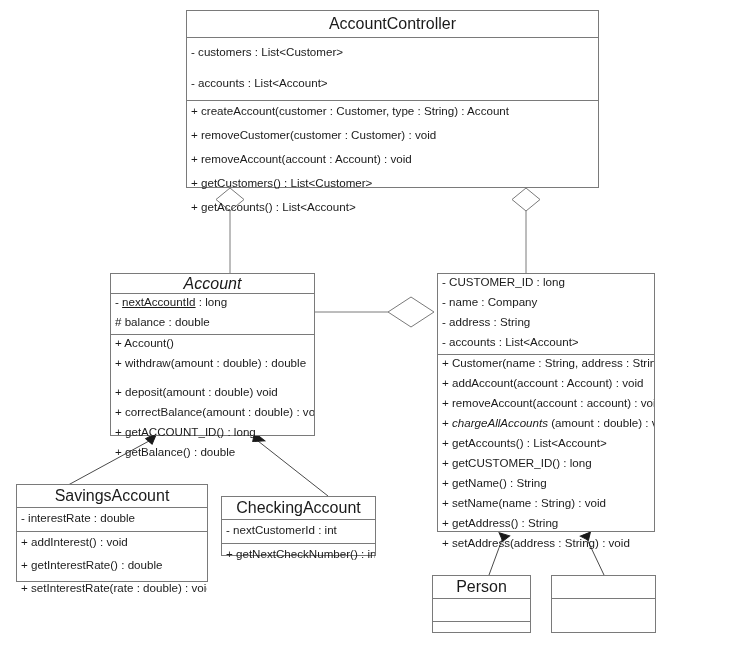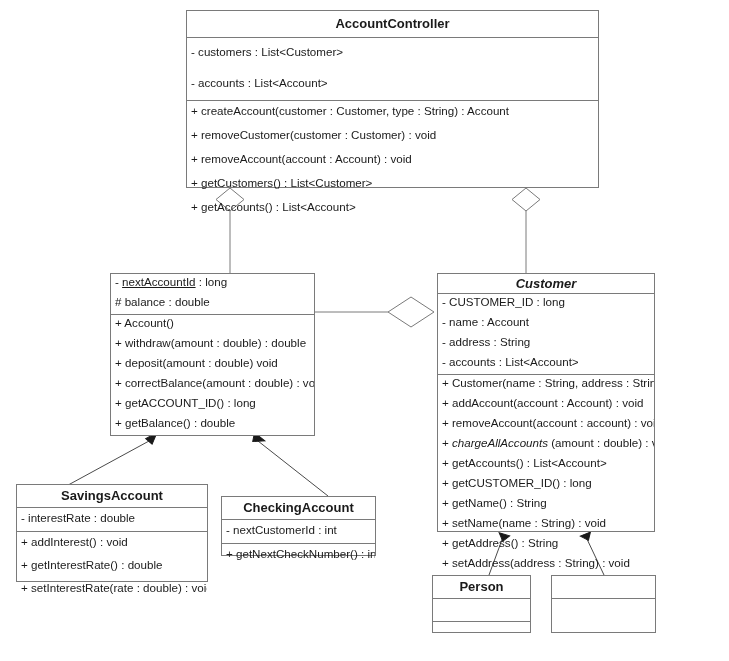--- a/index.html
+++ b/index.html
@@ -37,25 +37,24 @@
     z-index: 2;
   }
   .compartment {
     box-sizing: border-box;
   }
   .compartment + .compartment {
     border-top: 1px solid #7a7a7a;
   }
   .class-title {
     text-align: center;
-    font-size: 13px;
+    font-size: 16px;
     line-height: 1.25;
     padding: 4px 4px 4px 4px;
     white-space: nowrap;
-    font-weight: bold;
   }
   .class-title.abstract-name {
     font-style: italic;
   }
   .member-row {
     font-size: 11.6px;
     line-height: 1.2;
     padding: 2px 3px 2px 4px;
     white-space: nowrap;
     overflow: hidden;
@@ -122,38 +121,38 @@
         </div>
         <div class="compartment">
           <div class="member-row" style="height: 20px; line-height: 16px;">+ createAccount(customer : Customer, type : String) : Account</div>
           <div class="member-row" style="height: 20px; line-height: 16px;">+ removeCustomer(customer : Customer) : void</div>
           <div class="member-row" style="height: 20px; line-height: 16px;">+ removeAccount(account : Account) : void</div>
           <div class="member-row" style="height: 20px; line-height: 16px;">+ getCustomers() : List&lt;Customer&gt;</div>
           <div class="member-row" style="height: 20px; line-height: 16px;">+ getAccounts() : List&lt;Account&gt;</div>
         </div>
       </div>
       <div class="uml-class" style="left: 110px; top: 273px; width: 205px; height: 163px;">
+        <div class="compartment class-title abstract-name" style="height: 19px; line-height: 11px;">Account</div>
         <div class="compartment">
           <div class="member-row" style="height: 16px; line-height: 12px;">- <span class="static-member">nextAccountId</span> : long</div>
           <div class="member-row" style="height: 16px; line-height: 12px;"># balance : double</div>
         </div>
         <div class="compartment">
           <div class="member-row" style="height: 16px; line-height: 12px;">+ Account()</div>
           <div class="member-row" style="height: 16px; line-height: 12px;">+ withdraw(amount : double) : double</div>
-          <div class="member-row" style="height: 16px; line-height: 12px;">+ deposit(amount : double) void</div>
+          <div class="member-row" style="height: 16px; line-height: 12px; margin-top: 9px;">+ deposit(amount : double) void</div>
           <div class="member-row" style="height: 16px; line-height: 12px;">+ correctBalance(amount : double) : void</div>
           <div class="member-row" style="height: 16px; line-height: 12px;">+ getACCOUNT_ID() : long</div>
           <div class="member-row" style="height: 16px; line-height: 12px;">+ getBalance() : double</div>
         </div>
       </div>
       <div class="uml-class" style="left: 437px; top: 273px; width: 218px; height: 259px;">
-        <div class="compartment class-title abstract-name" style="height: 19px; line-height: 11px;">Customer</div>
         <div class="compartment">
           <div class="member-row" style="height: 16px; line-height: 12px;">- CUSTOMER_ID : long</div>
-          <div class="member-row" style="height: 16px; line-height: 12px;">- name : Account</div>
+          <div class="member-row" style="height: 16px; line-height: 12px;">- name : Company</div>
           <div class="member-row" style="height: 16px; line-height: 12px;">- address : String</div>
           <div class="member-row" style="height: 16px; line-height: 12px;">- accounts : List&lt;Account&gt;</div>
         </div>
         <div class="compartment">
           <div class="member-row" style="height: 16px; line-height: 12px;">+ Customer(name : String, address : String)</div>
           <div class="member-row" style="height: 16px; line-height: 12px;">+ addAccount(account : Account) : void</div>
           <div class="member-row" style="height: 16px; line-height: 12px;">+ removeAccount(account :  account) : void</div>
           <div class="member-row" style="height: 16px; line-height: 12px;">+ <span class="abstract-member">chargeAllAccounts</span> (amount : double) : void</div>
           <div class="member-row" style="height: 16px; line-height: 12px;">+ getAccounts() : List&lt;Account&gt;</div>
           <div class="member-row" style="height: 16px; line-height: 12px;">+ getCUSTOMER_ID() : long</div>

